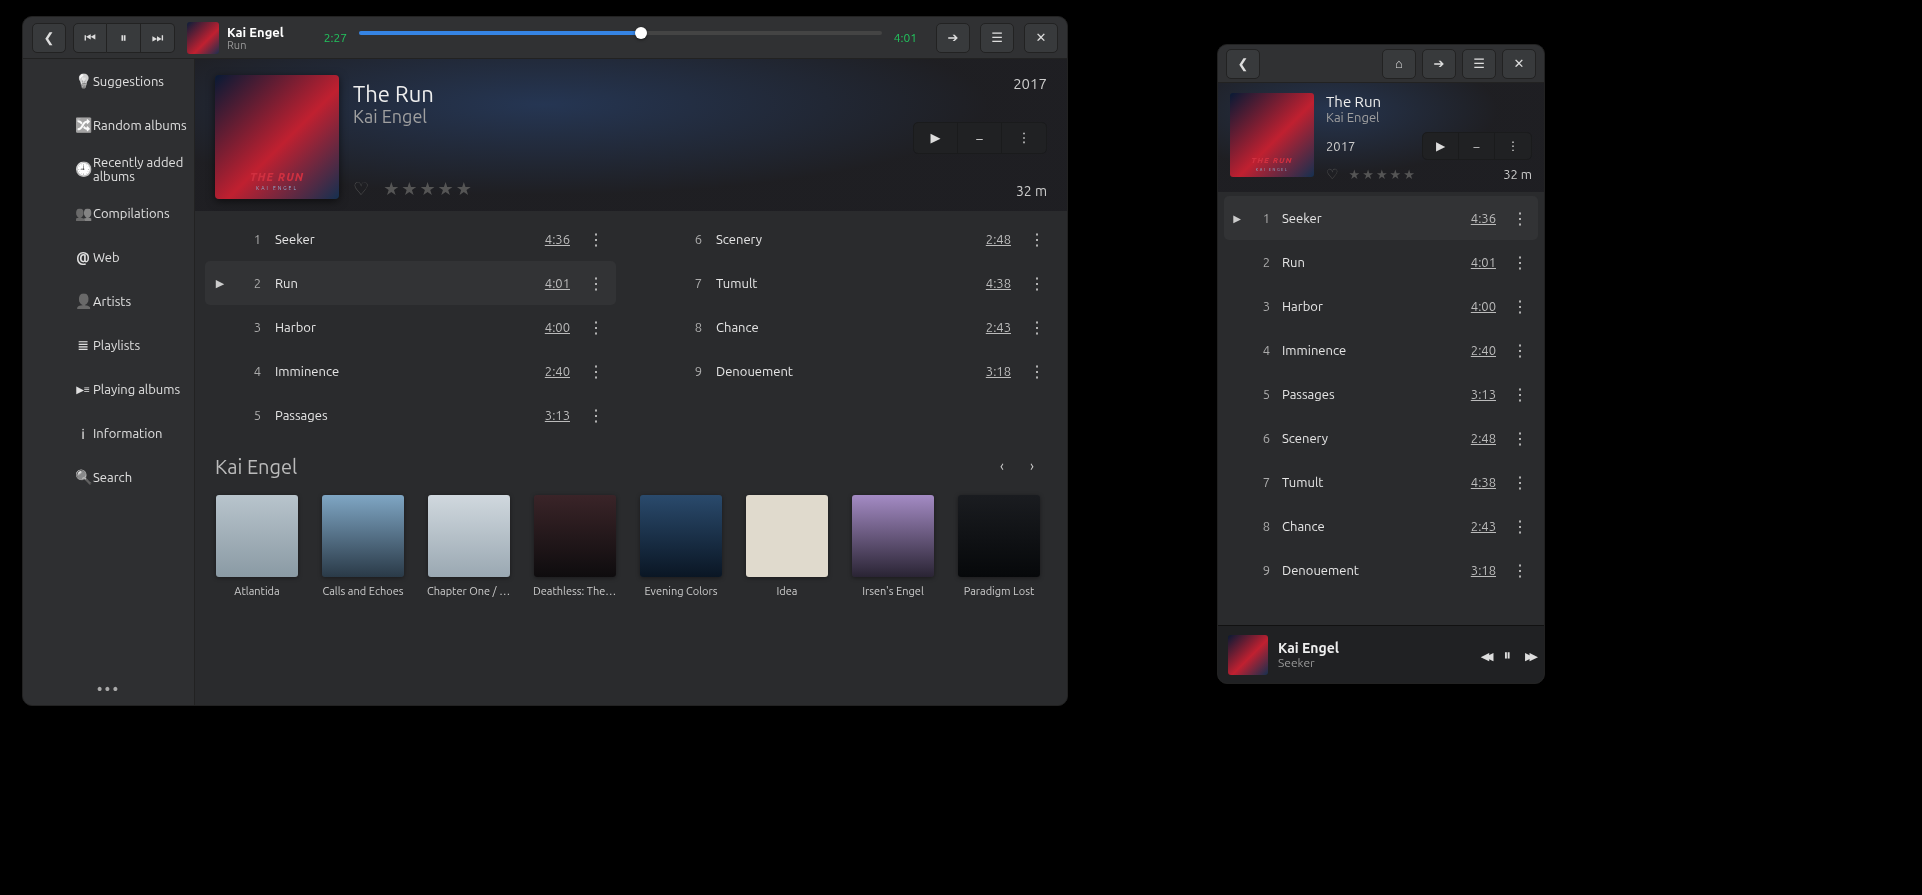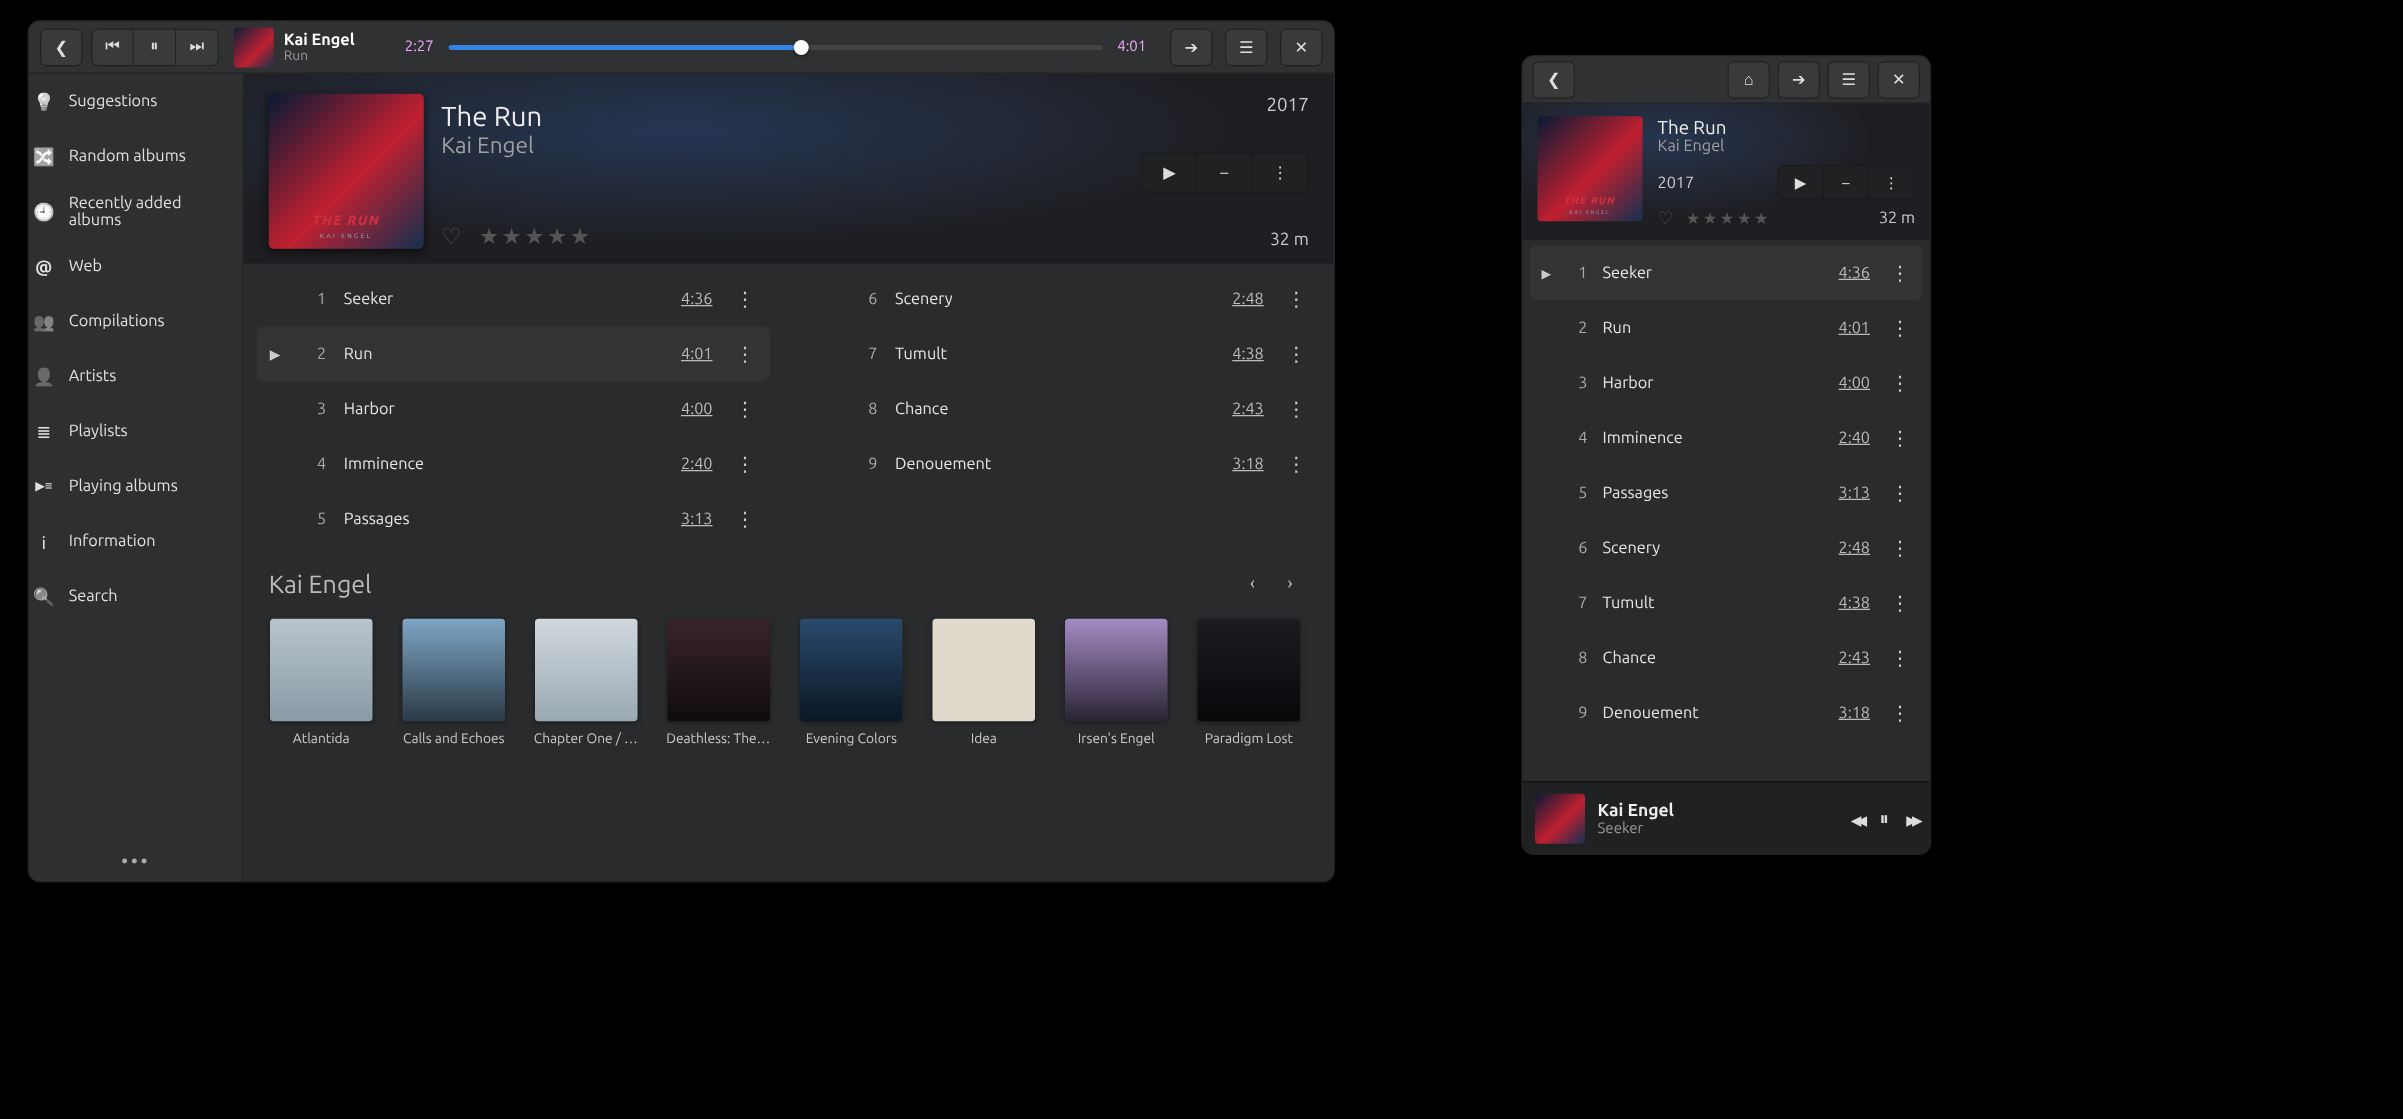--- a/index.html
+++ b/index.html
@@ -14,34 +14,34 @@
 .hb-playctrl { display: flex; margin-left: 4px; }
 .hb-playctrl .hb-btn { margin: 0; border-radius: 0; border-left: none; }
 .hb-playctrl .hb-btn:first-child { border-radius: 5px 0 0 5px; border-left: 1px solid #222; }
 .hb-playctrl .hb-btn:last-child { border-radius: 0 5px 5px 0; }
 
 .hb-cover { width: 32px; height: 32px; margin-left: 12px; border-radius: 3px; background: linear-gradient(135deg,#0a1e3a,#c02030 60%,#1a3050); display:flex; align-items:center; justify-content:center; font-size:5px; color:#fff;}
 .hb-track { margin-left: 8px; display: flex; flex-direction: column; justify-content: center; }
 .hb-artist { color: #fff; font-size: 13px; font-weight: 600; }
 .hb-title { color: #999; font-size: 11px; }
 
-.hb-progress { flex: 1; display: flex; align-items: center; gap: 12px; margin: 0 16px 0 40px; font-size: 12px; color: #f0abfc; }
+.hb-progress { flex: 1; display: flex; align-items: flex-start; gap: 12px; margin: 0 16px 0 40px; font-size: 12px; color: #22c55e; }
 .prog-track { flex: 1; height: 4px; background: #444; border-radius: 2px; position: relative; }
 .prog-fill { position: absolute; left: 0; top: 0; height: 100%; width: 54%; background: #3584e4; border-radius: 2px; }
 .prog-handle { position: absolute; left: 54%; top: 50%; width: 12px; height: 12px; background: #fff; border-radius: 50%; transform: translate(-50%,-50%); box-shadow: 0 1px 3px rgba(0,0,0,0.5); }
 
 .hb-right { display: flex; align-items: center; gap: 4px; margin-left: auto; }
 
 
 .body { flex: 1; display: flex; overflow: hidden; }
 
 
 .sidebar { width: 172px; background: #2e2f31; display: flex; flex-direction: column; border-right: 1px solid #222; }
 .sidebar-list { flex: 1; overflow: hidden; }
-.sb-item { height: 44px; display: flex; align-items: center; padding: 0 4px; gap: 12px; cursor: pointer; font-size: 13px; color: #e0e0e0; }
+.sb-item { height: 44px; display: flex; align-items: center; padding: 0 4px; gap: 2px; cursor: pointer; font-size: 13px; color: #e0e0e0; margin-left: 48px; }
 .sb-item.active { background: #3584e4; color: #fff; }
 .sb-icon { width: 16px; height: 16px; display: inline-flex; align-items: center; justify-content: center; font-size: 14px; }
 .sidebar-bottom { height: 32px; display: flex; align-items: center; justify-content: center; font-size: 16px; color: #aaa; letter-spacing:2px; }
 
 
 .content { flex: 1; background: #2a2b2d; overflow-y: auto; }
 .album-hero { position: relative; padding: 16px 20px 12px 20px; display: flex; gap: 14px; background: radial-gradient(ellipse at 40% 30%, rgba(30,70,140,0.4), rgba(30,30,34,0.95) 60%); }
 .hero-cover { width: 124px; height: 124px; border-radius: 4px; background: linear-gradient(135deg,#081a35,#c02030 55%,#143050); display:flex; flex-direction:column; align-items:center; justify-content:flex-end; padding:8px; box-shadow: 0 2px 8px rgba(0,0,0,0.6); }
 .hero-cover .cov-title { color:#d03040; font-weight:800; font-style:italic; font-size:11px; letter-spacing:1px;}
 .hero-cover .cov-sub { color:#8fb0d0; font-size:5px; letter-spacing:2px; margin-top:2px;}
@@ -212,26 +212,26 @@
           </div>
           <div class="sb-item">
             <span class="sb-icon sbi sbi-shuffle"></span>
             <span>Random albums</span>
           </div>
           <div class="sb-item">
             <span class="sb-icon sbi sbi-clock"></span>
             <span>Recently added albums</span>
           </div>
           <div class="sb-item">
+            <span class="sb-icon sbi sbi-people"></span>
+            <span>Compilations</span>
+          </div>
+          <div class="sb-item">
             <span class="sb-icon sbi sbi-web"></span>
             <span>Web</span>
-          </div>
-          <div class="sb-item">
-            <span class="sb-icon sbi sbi-people"></span>
-            <span>Compilations</span>
           </div>
           <div class="sb-item">
             <span class="sb-icon sbi sbi-person"></span>
             <span>Artists</span>
           </div>
           <div class="sb-item">
             <span class="sb-icon sbi sbi-list"></span>
             <span>Playlists</span>
           </div>
           <div class="sb-item">

